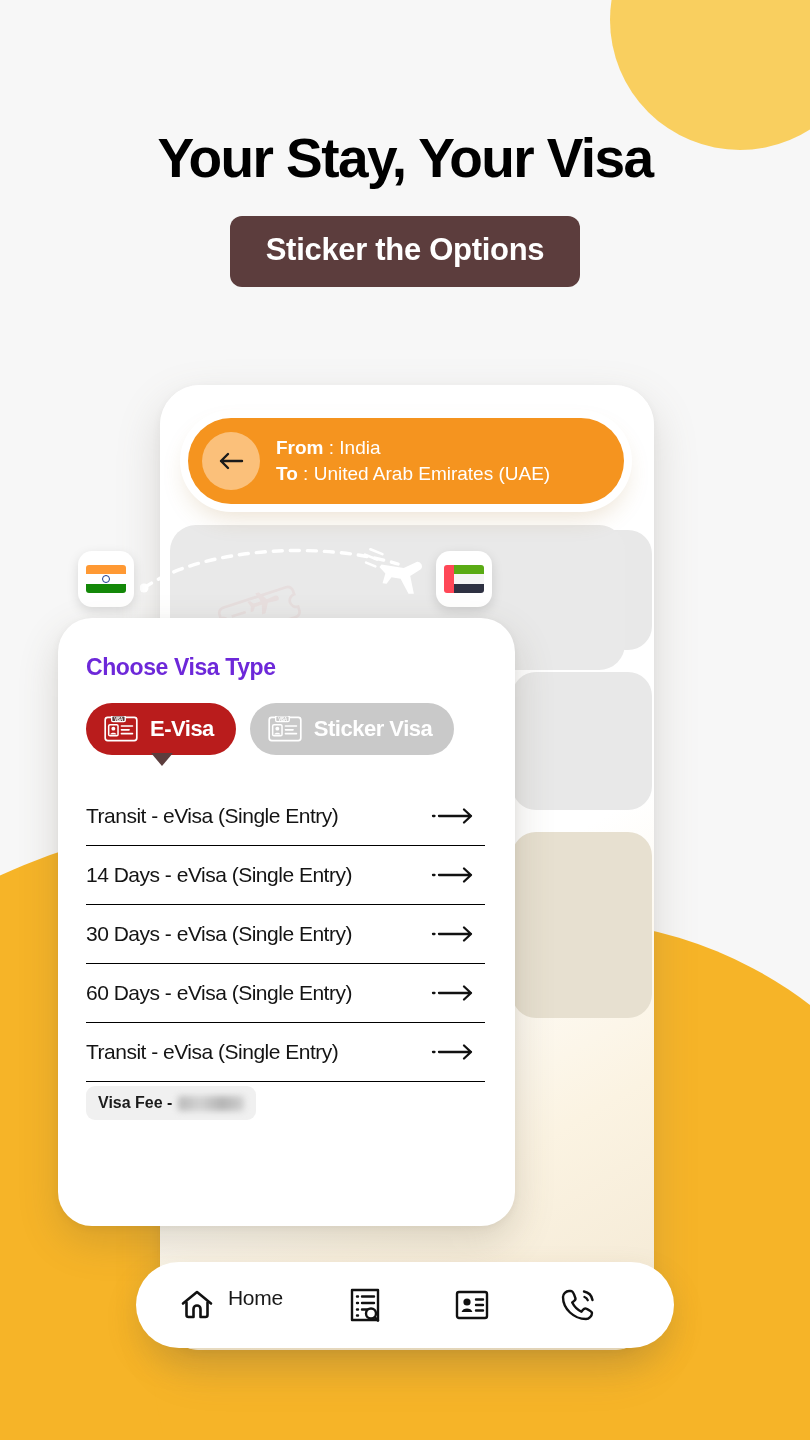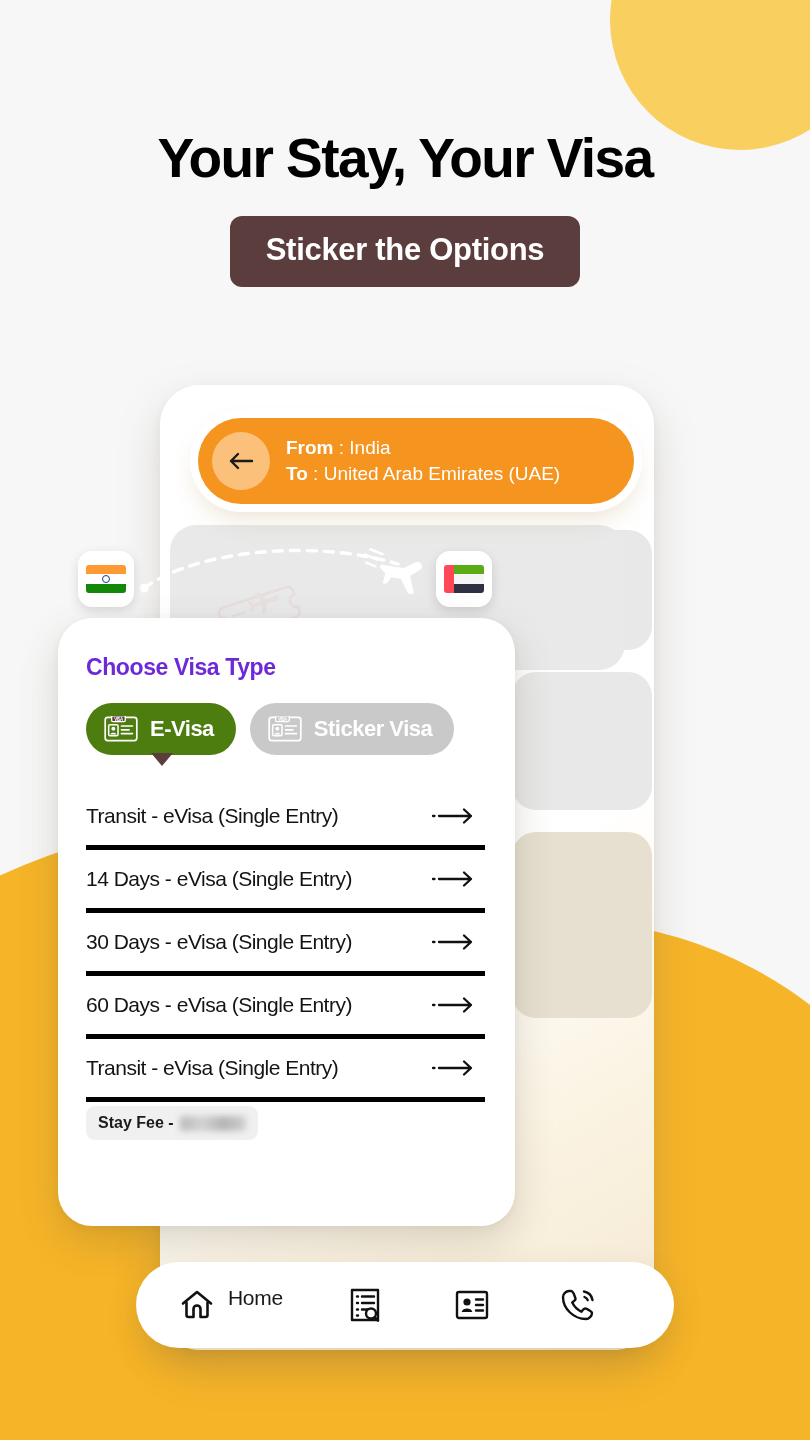--- a/index.html
+++ b/index.html
@@ -92,21 +92,21 @@
   }
   .phone-back-inner {
     position: absolute;
     inset: 0;
     background: linear-gradient(150deg,#ffffff 0%,#ffffff 55%,#fbf3e2 78%,#f3e8d3 100%);
   }
 
   
   .route-card {
     position: absolute;
-    left: 198px;
+    left: 188px;
     top: 418px;
     width: 436px;
     height: 86px;
     background: #f5941f;
     border-radius: 43px;
     box-shadow: 0 0 0 8px #ffffff, 0 12px 26px rgba(160,110,30,0.22);
     display: flex;
     align-items: center;
     padding-left: 14px;
     z-index: 30;
@@ -217,42 +217,42 @@
     display: flex;
     align-items: center;
     gap: 12px;
     padding: 13px 22px 13px 18px;
     border-radius: 30px;
     font-size: 22px;
     font-weight: 700;
     letter-spacing: -0.5px;
     position: relative;
   }
-  .tab-active { background: #4d7c0f; color: #ffffff; }
+  .tab-active { background: #b91c1c; color: #ffffff; }
   .tab-active::after {
     content: "";
     position: absolute;
     left: 50%;
     bottom: -11px;
     margin-left: -10px;
     width: 0; height: 0;
     border-left: 11px solid transparent;
     border-right: 11px solid transparent;
     border-top: 13px solid #5c3d3d;
   }
   .tab-inactive { background: #c9c9c9; color: #ffffff; }
   .tab-icon { width: 34px; height: 26px; flex: 0 0 auto; }
 
   .visa-list { margin-top: 32px; }
   .visa-row {
     display: flex;
     align-items: center;
     justify-content: space-between;
     padding: 17px 6px 17px 0;
-    border-bottom: 5px solid #000000;
+    border-bottom: 1px solid #000000;
   }
   .visa-row:last-child { border-bottom: none; }
   .visa-label {
     font-size: 21px;
     font-weight: 500;
     color: #141414;
     letter-spacing: -0.5px;
     white-space: nowrap;
   }
   .arrow-ico { width: 48px; height: 20px; flex: 0 0 auto; }
@@ -446,21 +446,21 @@
       </div>
 
       <div class="visa-row">
         <span class="visa-label">Transit - eVisa (Single Entry)</span>
         <svg class="arrow-ico" viewBox="0 0 48 20">
           <path d="M2 10 h1.5 M8 10 h32 M33 3.5 L40 10 L33 16.5" stroke="#111111" stroke-width="2.3" fill="none" stroke-linecap="round" stroke-linejoin="round"></path>
         </svg>
       </div>
 
       <div class="fee-pill">
-        <span>Stay Fee -</span>
+        <span>Visa Fee -</span>
         <span class="fee-blur"></span>
       </div>
 
     </div>
   </div>
 
   <div class="bottom-nav">
 
     <div class="nav-item">
       <svg class="nav-ico" viewBox="0 0 38 38">

